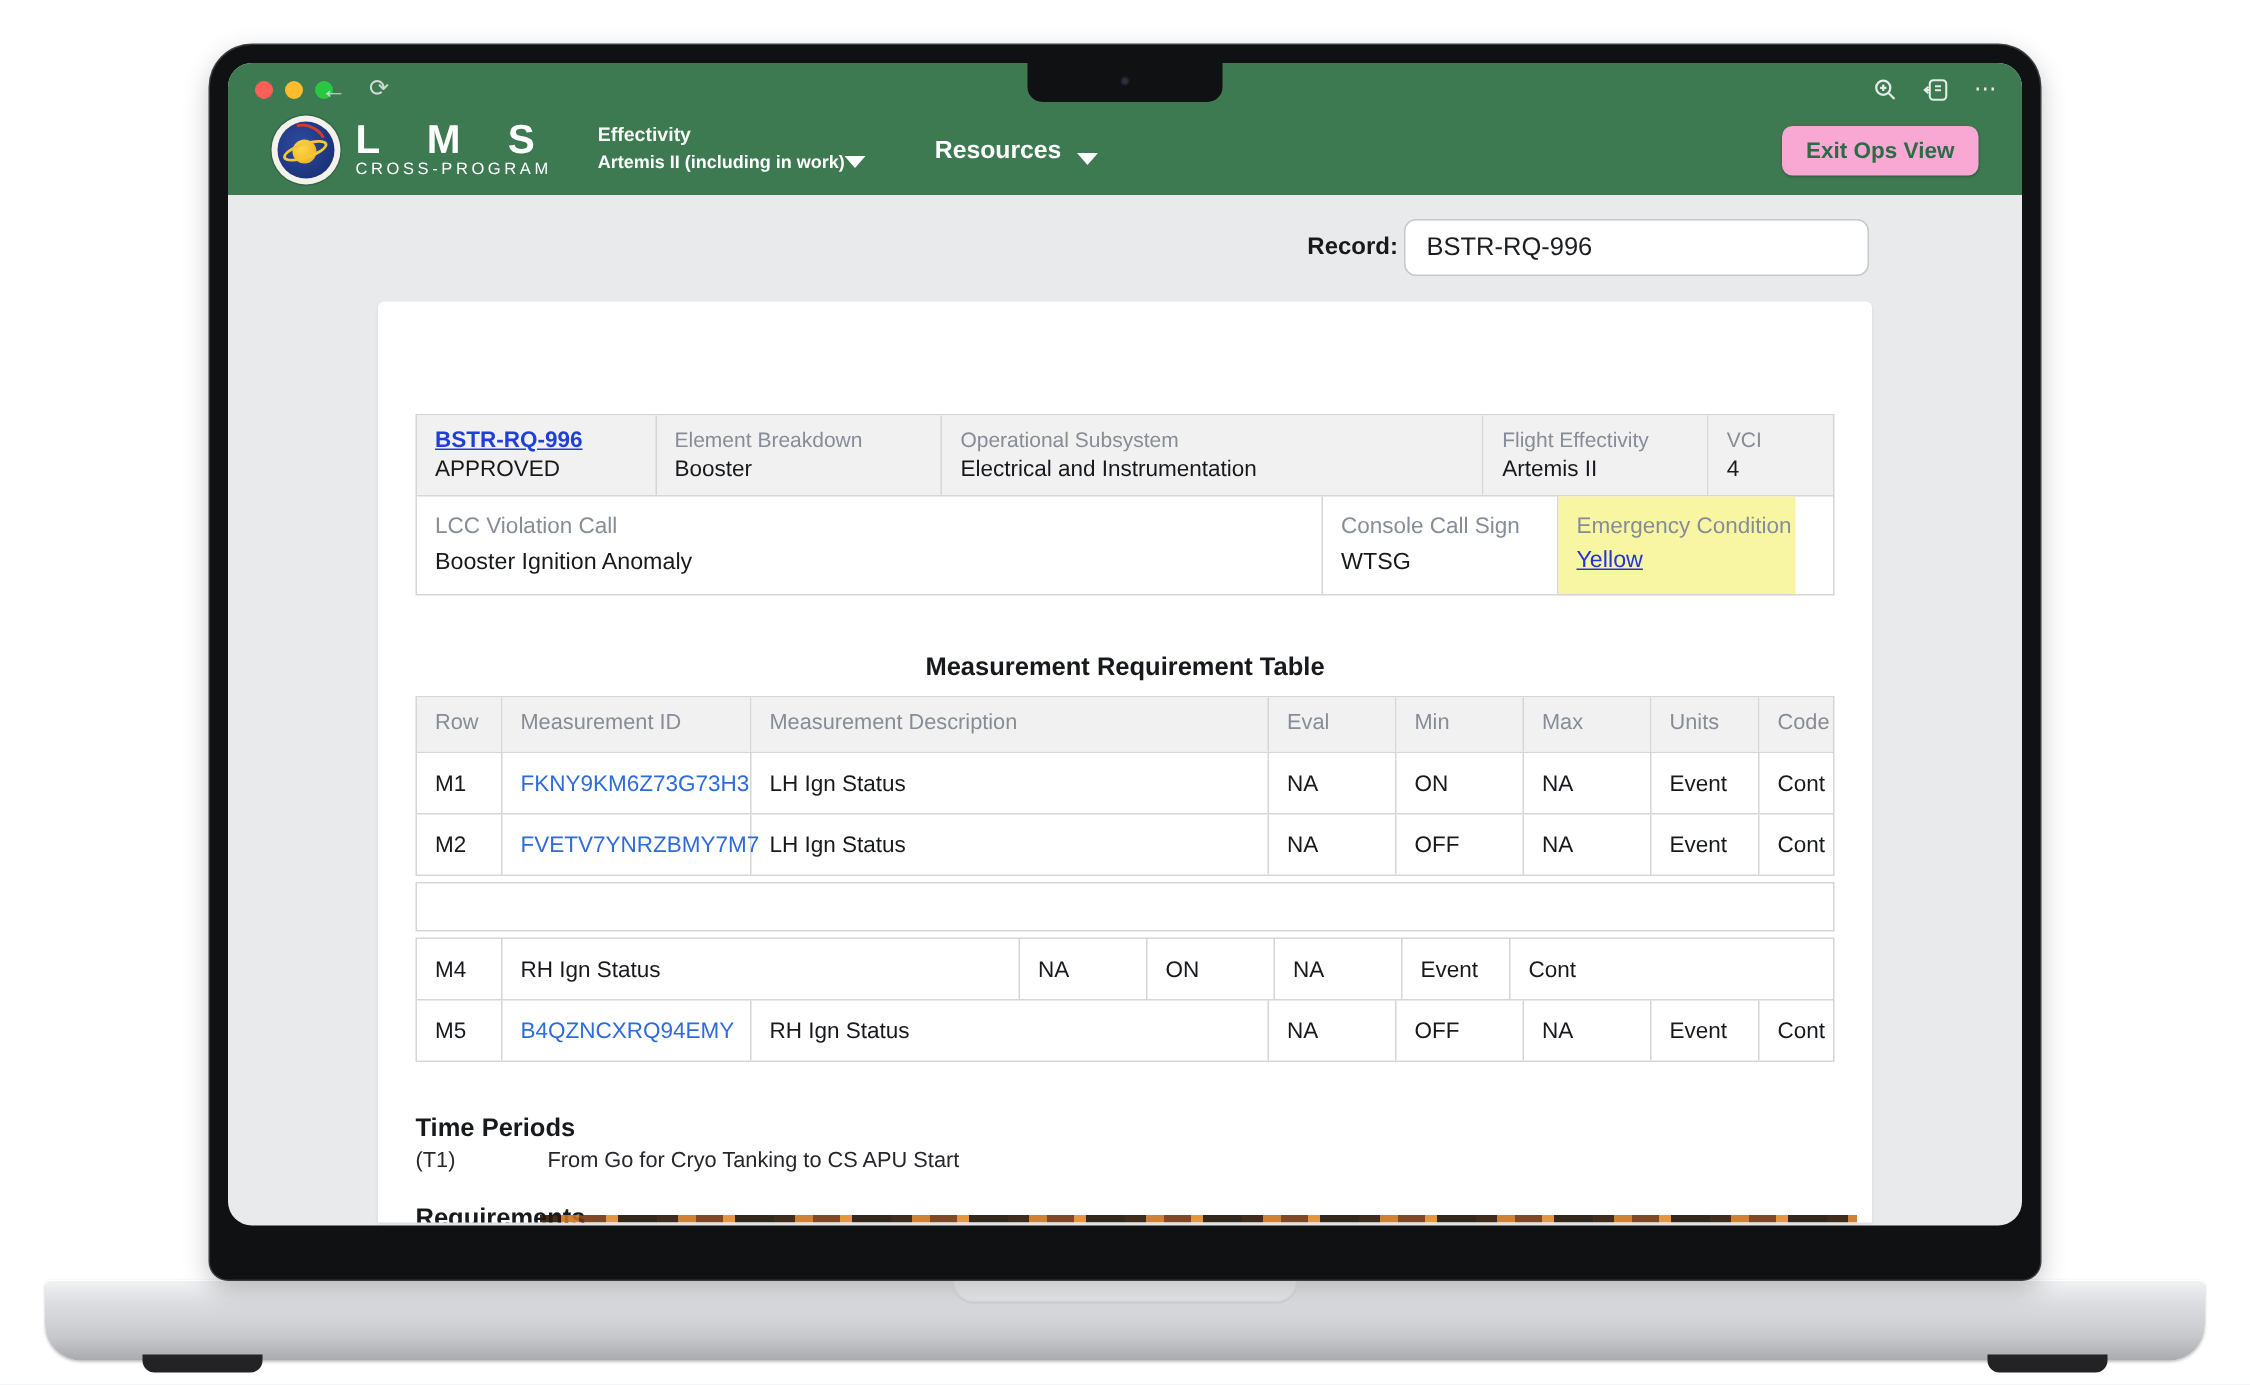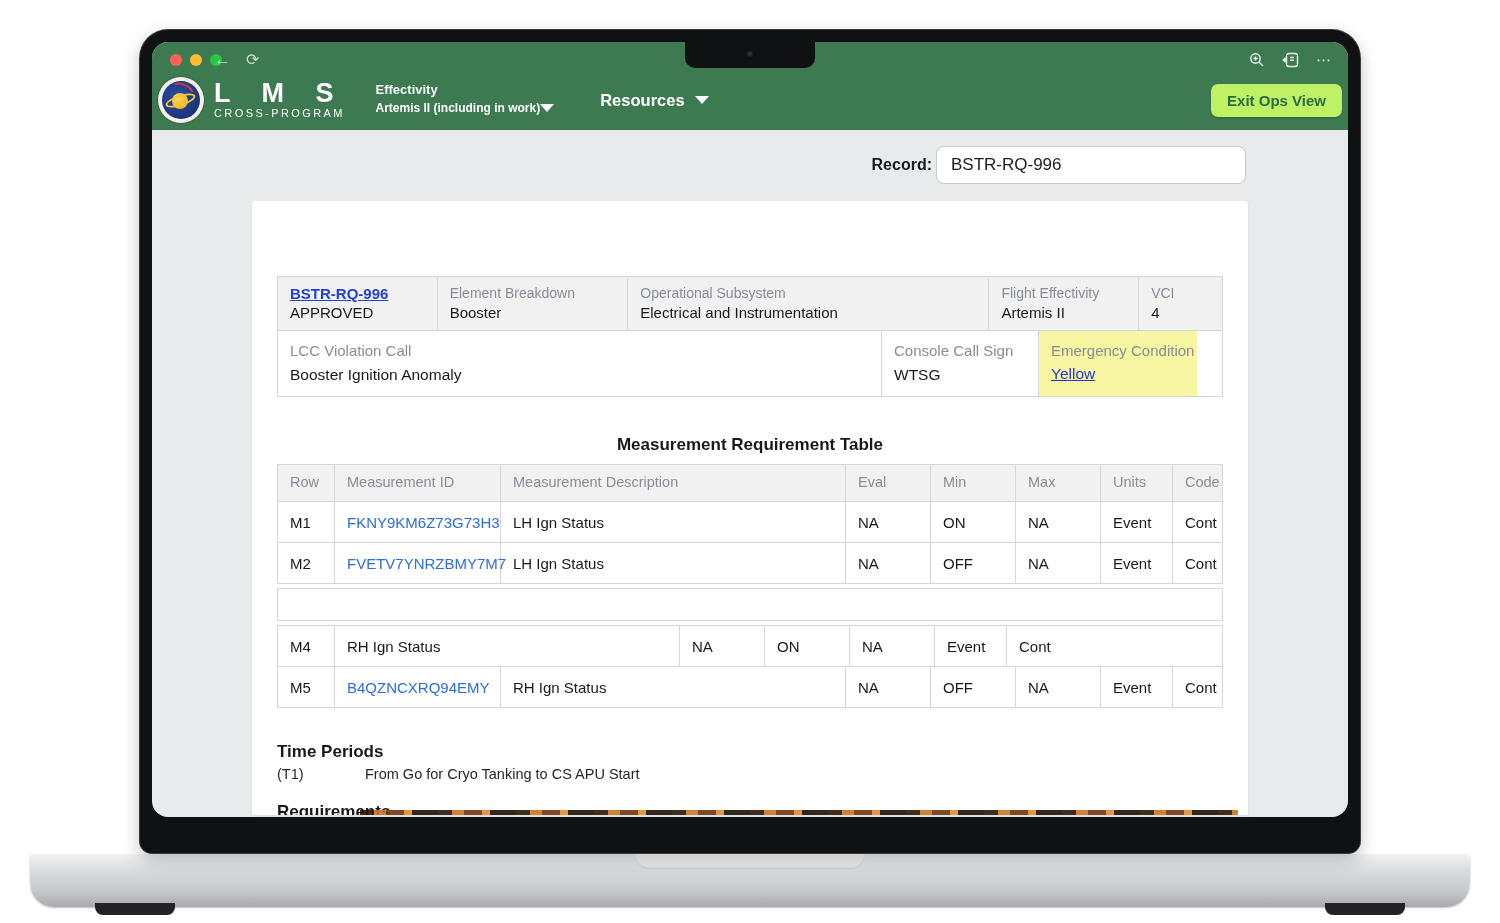--- a/index.html
+++ b/index.html
@@ -50,41 +50,41 @@
   .chrome-row { position:absolute; top:6px; left:0; right:0; height:24px; }
   .traffic { position:absolute; left:18px; top:6px; display:flex; gap:8px; }
   .traffic span { width:12px; height:12px; border-radius:50%; display:block; }
   .tl-close { background:#ff5f57; } .tl-min { background:#febc2e; } .tl-zoom { background:#28c840; }
   .nav-btn { position:absolute; top:1px; color:#cfdbd2; font-size:17px; line-height:22px; cursor:default; }
   .nav-back { left:62px; } .nav-refresh { left:94px; font-size:16px; }
   .chrome-right { position:absolute; right:16px; top:2px; display:flex; align-items:center; gap:17px; color:#e6ece8; }
   .chrome-right svg { display:block; }
   .overflow-dots { font-size:15px; letter-spacing:1px; line-height:20px; }
 
-  .brand-row { position:absolute; top:28px; left:0; right:0; height:60px; display:flex; align-items:center; padding:0 6px; }
+  .brand-row { position:absolute; top:28px; left:0; right:0; height:60px; display:flex; align-items:center; padding:0 29px; }
   .logo { display:flex; align-items:center; gap:10px; }
   .logo-seal { width:46px; height:46px; border-radius:50%; background:#f4f1ec; position:relative;
     box-shadow:0 0 0 1px rgba(0,0,0,.15); }
   .logo-blue { position:absolute; left:4px; top:4px; width:38px; height:38px; border-radius:50%;
     background:radial-gradient(circle at 40% 40%, #2c4ca0, #15296b); overflow:hidden; }
   .logo-planet { position:absolute; left:10px; top:12px; width:16px; height:16px; border-radius:50%;
     background:radial-gradient(circle at 35% 35%, #ffd84d, #e8a91c); }
   .logo-ringline { position:absolute; left:3px; top:14px; width:31px; height:11px; border:2px solid #f5c63a;
     border-radius:50%; transform:rotate(-18deg); }
   .logo-swoosh { position:absolute; left:5px; top:2px; width:28px; height:22px; border:2px solid transparent;
     border-top:2.5px solid #d23b2f; border-radius:50%; transform:rotate(24deg); }
   .logo-text .l1 { font-size:27px; font-weight:bold; letter-spacing:12px; line-height:26px; }
   .logo-text .l2 { font-size:11px; letter-spacing:2.4px; line-height:13px; margin-top:1px; }
 
   .effectivity { margin-left:30px; cursor:pointer; }
   .effectivity .lab { font-size:13px; font-weight:bold; opacity:.95; line-height:15px; }
   .effectivity .val { font-size:12px; font-weight:bold; line-height:22px; display:flex; align-items:center; }
   .caret { width:0; height:0; border-left:7px solid transparent; border-right:7px solid transparent; border-top:8px solid #ffffff; display:inline-block; }
-  .resources { margin-left:46px; font-size:16.5px; font-weight:bold; display:flex; align-items:center; gap:10px; cursor:pointer; }
-  .exit-btn { margin-left:auto; background:#bef264; color:#2d6b47; font-weight:bold; font-size:15px;
+  .resources { margin-left:46px; font-size:16.5px; font-weight:bold; display:flex; align-items:flex-end; gap:10px; cursor:pointer; }
+  .exit-btn { margin-left:auto; background:#f9a8d4; color:#2d6b47; font-weight:bold; font-size:15px;
     border:none; border-radius:7px; padding:8px 16px; cursor:pointer; box-shadow:0 1px 2px rgba(0,0,0,.25); }
 
   
   .page { position:relative; height:687px; }
   .record-row { display:flex; justify-content:flex-end; align-items:center; gap:4px; padding:16px 102px 0 0; }
   .record-label { font-size:16px; font-weight:bold; color:#17191c; }
   .record-input { width:310px; height:38px; border:1px solid #c6c8cb; border-radius:8px; background:#fff;
     font-family:"Liberation Sans",sans-serif; font-size:17px; color:#1b1d20; padding:0 14px; }
 
   .card { position:relative; width:996px; height:614px; margin:17px auto 0; background:#ffffff;

